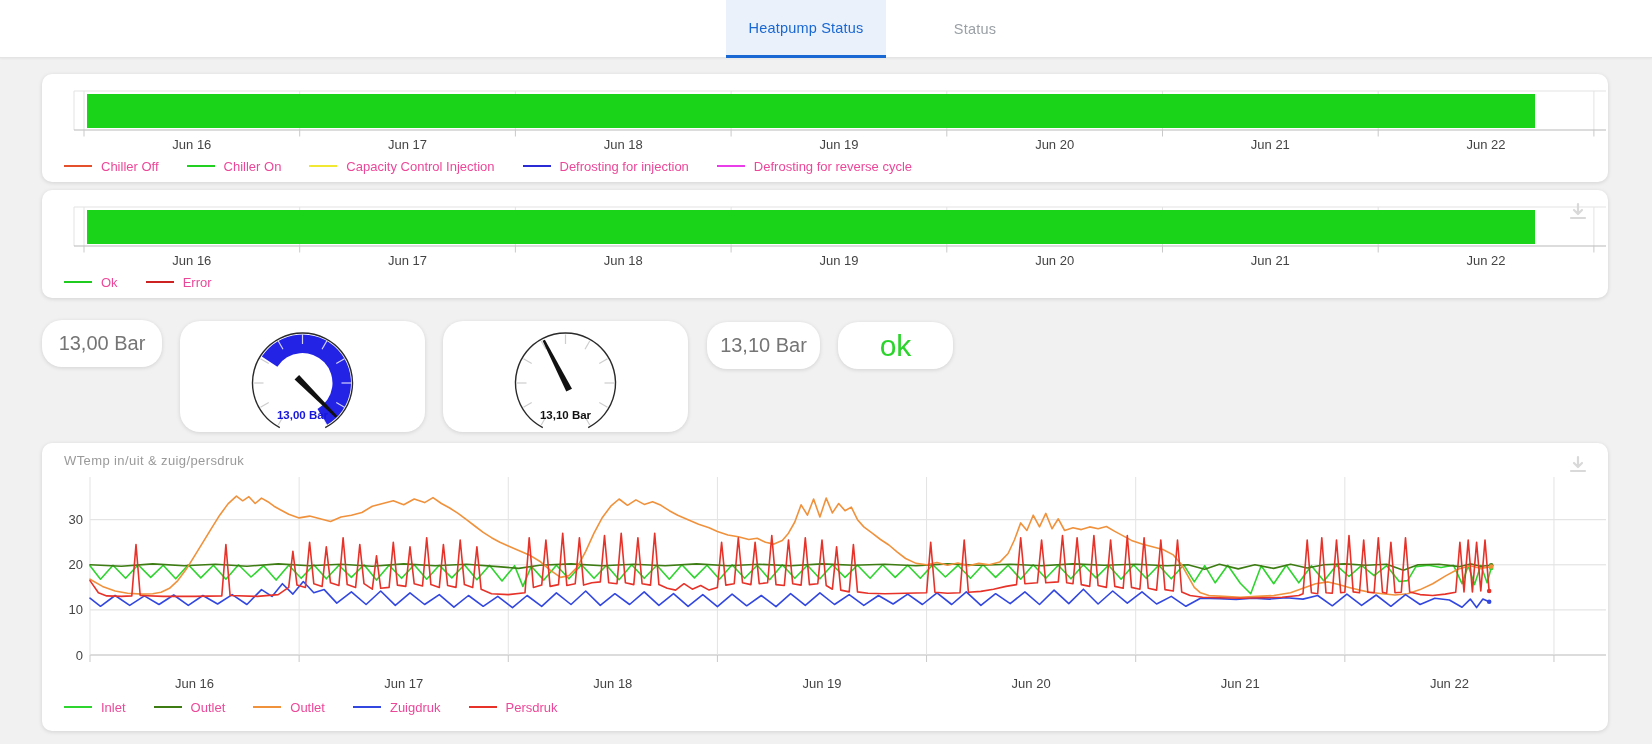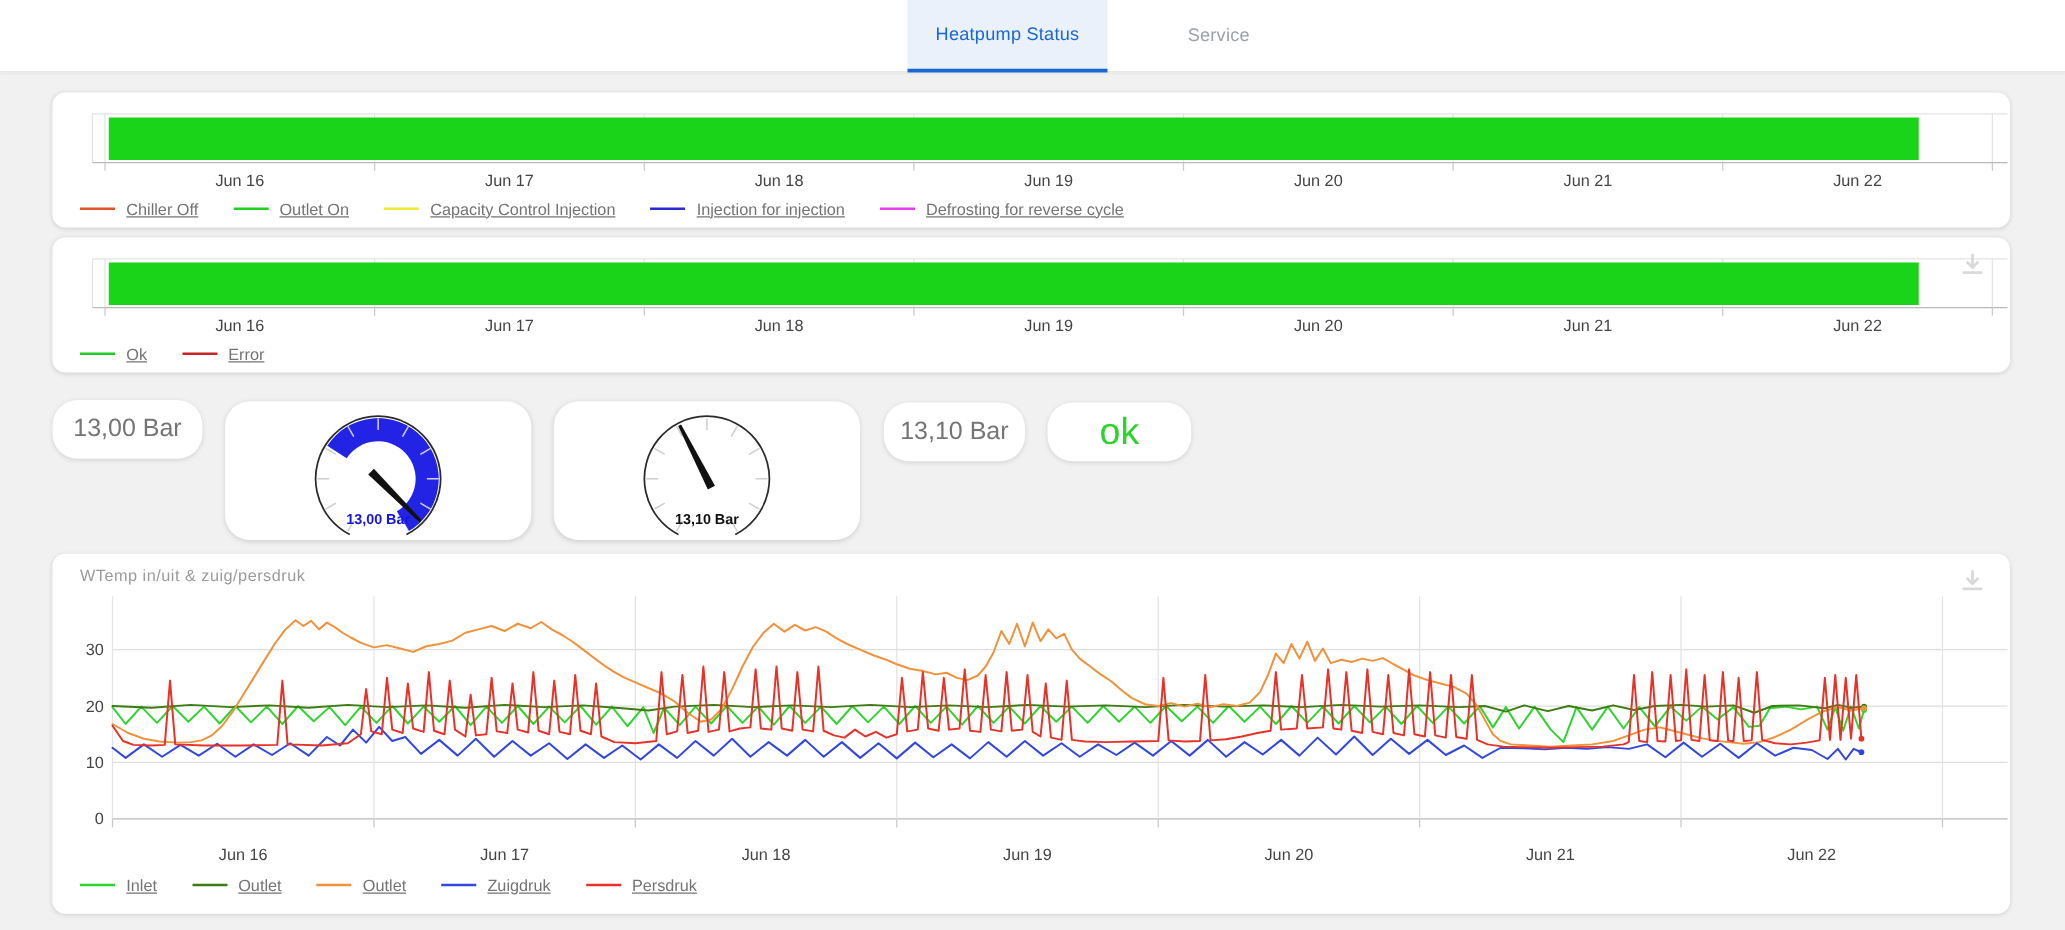--- a/index.html
+++ b/index.html
@@ -13,21 +13,21 @@
   .tab.active { width:160px; background:#eaf1fb; color:#1967d2; border-bottom:3px solid #1967d2; }
   .tab.plain { width:150px; color:#9aa0a6; margin-left:14px; }
   .panel { position:absolute; background:#fff; border-radius:10px;
     box-shadow:0 1px 4px rgba(0,0,0,.13);padding-left:12px; }
   #panel-timeline1 { left:42px; top:74px;  width:1566px; height:108px; }
   #panel-timeline2 { left:42px; top:190px; width:1566px; height:108px; }
   #panel-main      { left:42px; top:443px; width:1566px; height:288px; }
   .legend-row { display:flex; align-items:center; margin-left:10px; height:16px; }
   .legend-item { display:flex; align-items:center; margin-right:28px; }
   .legend-line { width:28px; height:0; border-top:2px solid #000; margin-right:9px; }
-  .legend-label { font-size:13px; color:#737373; white-space:nowrap;text-decoration:underline; }
+  .legend-label { font-size:13px; color:#ec4899; white-space:nowrap; }
   .cards-row { position:absolute; left:42px; top:320px; width:1566px; height:112px; }
   .card { position:absolute; background:#fff; border-radius:20px;
     box-shadow:0 1px 4px rgba(0,0,0,.13); display:flex; align-items:center; justify-content:center; }
   .value-card { font-size:20px; color:#757575; }
   #card-p1   { left:0;   top:0;  width:120px; height:47px; }
   #card-g1   { left:138px; top:1px; width:245px; height:111px; }
   #card-g2   { left:401px; top:1px; width:245px; height:111px; }
   #card-p2   { left:665px; top:2px; width:113px; height:47px; }
   #card-ok   { left:796px; top:2px; width:115px; height:47px; font-size:30px; color:#2bd42b; }
   #card-temp { left:665px; top:58px; width:113px; height:47px; }
@@ -35,21 +35,21 @@
     letter-spacing:.4px; }
   .dl-btn { position:absolute; right:18px; top:10px; width:24px; height:24px; cursor:pointer; }
   svg text { font-family:"Liberation Sans", sans-serif; }
 </style>
 </head>
 <body>
 
 <div class="header">
   <div class="tabs">
     <div class="tab active">Heatpump Status</div>
-    <div class="tab plain">Service</div>
+    <div class="tab plain">Status</div>
   </div>
 </div>
 
 <div class="panel" id="panel-timeline1">
   <svg id="tl1" width="1566" height="80">
       <line x1="20" y1="17" x2="1552" y2="17" stroke="#e3e3e3" stroke-width="1"></line>
       <line x1="20" y1="17" x2="20" y2="56" stroke="#e3e3e3" stroke-width="1"></line>
       <line x1="30" y1="17" x2="30" y2="56" stroke="#e3e3e3" stroke-width="1"></line>
       <line x1="245.7" y1="17" x2="245.7" y2="56" stroke="#e3e3e3" stroke-width="1"></line>
       <line x1="461.4" y1="17" x2="461.4" y2="56" stroke="#e3e3e3" stroke-width="1"></line>
@@ -76,29 +76,29 @@
       <text x="1216.35" y="75" text-anchor="middle" font-size="13" fill="#444">Jun 21</text>
       <text x="1432.05" y="75" text-anchor="middle" font-size="13" fill="#444">Jun 22</text>
     </svg>
   <div class="legend-row" id="legend-tl1">
       <span class="legend-item">
         <span class="legend-line" style="border-top-color: rgb(228, 80, 44);"></span>
         <span class="legend-label">Chiller Off</span>
       </span>
       <span class="legend-item">
         <span class="legend-line" style="border-top-color: rgb(33, 208, 33);"></span>
-        <span class="legend-label">Outlet On</span>
+        <span class="legend-label">Chiller On</span>
       </span>
       <span class="legend-item">
         <span class="legend-line" style="border-top-color: rgb(240, 232, 50);"></span>
         <span class="legend-label">Capacity Control Injection</span>
       </span>
       <span class="legend-item">
         <span class="legend-line" style="border-top-color: rgb(43, 43, 213);"></span>
-        <span class="legend-label">Injection for injection</span>
+        <span class="legend-label">Defrosting for injection</span>
       </span>
       <span class="legend-item">
         <span class="legend-line" style="border-top-color: rgb(232, 61, 232);"></span>
         <span class="legend-label">Defrosting for reverse cycle</span>
       </span>
     </div>
 </div>
 
 <div class="panel" id="panel-timeline2">
   <svg id="tl2" width="1566" height="80">

